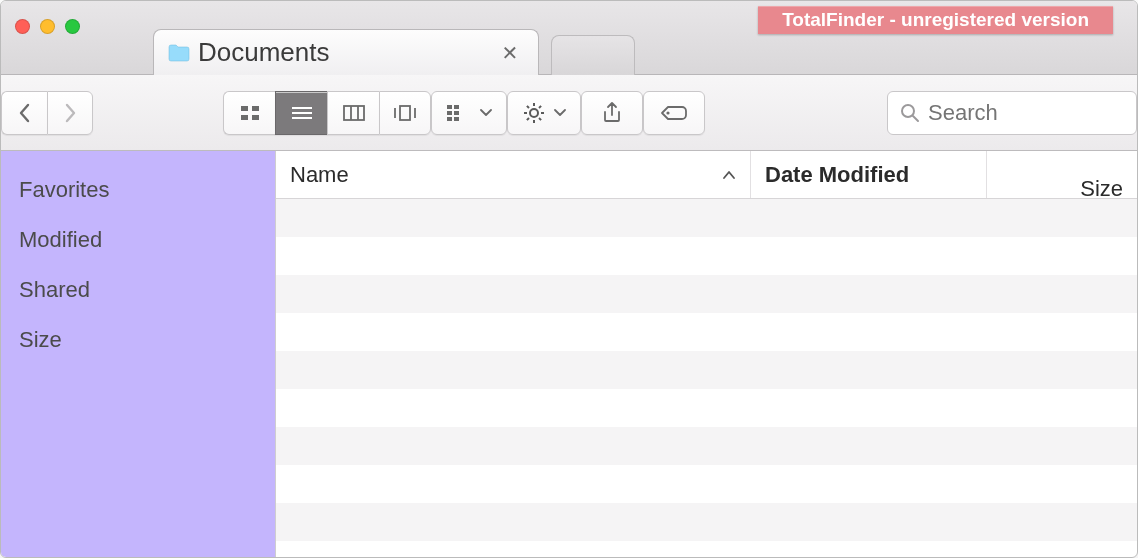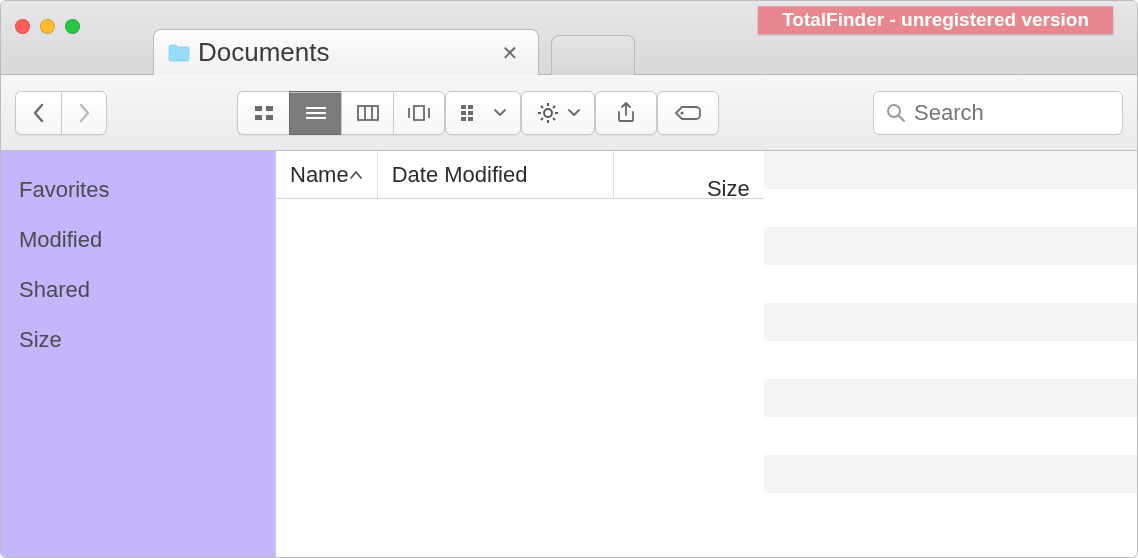--- a/index.html
+++ b/index.html
@@ -18,46 +18,46 @@
 
     
     .tabs-row { position: absolute; left: 152px; top: 12px; height: 62px; display: flex; align-items: end; }
     .tab { display: flex; align-items: center; height: 46px; padding: 0 18px 0 14px; background: linear-gradient(#fdfdfd, #f0eff1); border: 1px solid #b9b7b9; border-bottom: none; border-top-left-radius: 8px; border-top-right-radius: 8px; position: relative; min-width: 386px; }
     .tab-icon { width: 22px; height: 18px; margin-right: 8px; }
     .tab-label { font-size: 26px; color: #3b3b3b; }
     .tab-close { margin-left: auto; font-size: 20px; color: #6b6b6b; width: 20px; text-align: center; }
     .tab-new { width: 84px; height: 40px; margin-left: 12px; border: 1px solid #bdbbbd; border-bottom: none; background: linear-gradient(#e6e4e6, #d8d6d8); border-top-left-radius: 8px; border-top-right-radius: 8px; align-self: flex-end; margin-bottom: 0px; }
 
     
-    .toolbar { height: 76px; background: linear-gradient(#f7f6f7, #eceaec); border-bottom: 1px solid #bdbbbd; display: flex; align-items: center; padding: 0 14px; }
+    .toolbar { height: 76px; background: linear-gradient(#f7f6f7, #eceaec); border-bottom: 1px solid #bdbbbd; display: flex; align-items: center; padding: 0 0; }
     .btn { height: 44px; background: linear-gradient(#ffffff, #f7f6f7); border: 1px solid #c9c7c9; border-radius: 6px; display: flex; align-items: center; justify-content: center; box-shadow: 0 1px 0 rgba(255,255,255,0.6) inset, 0 1px 1px rgba(0,0,0,0.06); }
     .seg { display: flex; }
     .seg .btn { border-radius: 0; border-right: none; }
     .seg .btn:first-child { border-top-left-radius: 6px; border-bottom-left-radius: 6px; }
     .seg .btn:last-child { border-top-right-radius: 6px; border-bottom-right-radius: 6px; border-right: 1px solid #c9c7c9; }
     .btn-nav { width: 46px; }
     .btn-view { width: 52px; }
     .btn-view.active { background: #7c7a7c; border-color: #6a686a; }
     .btn-view.active svg path, .btn-view.active svg rect, .btn-view.active svg line { stroke: #fff; fill: #fff; }
     .btn-med { padding: 0 14px; }
     .btn-tag { width: 62px; }
     .search { margin-left: auto; width: 250px; height: 44px; background: #fff; border: 1px solid #c9c7c9; border-radius: 6px; display: flex; align-items: center; padding: 0 12px; }
     .search svg { flex: 0 0 auto; margin-right: 8px; }
     .search input { border: none; outline: none; font-size: 22px; color: #9b999b; width: 100%; background: transparent; }
 
     
     .body { display: flex; height: calc(100% - 150px); }
     .sidebar { width: 275px; background: #c4b5fd; border-right: 1px solid #cfcdcf; padding: 14px 18px; }
     .sb-h { font-size: 22px; color: #4b4b4b; margin: 12px 0 24px; }
 
-    .main { flex: 1; display: flex; flex-direction: row; text-align: right; }
+    .main { flex: 1; display: flex; flex-direction: column; text-align: right; }
     .cols { height: 48px; background: #fff; border-bottom: 1px solid #d7d5d7; display: flex; align-items: center; font-size: 22px; color: #2b2b2b; }
     .col { height: 100%; display: flex; align-items: center; padding: 0 14px; border-right: 1px solid #e2e0e2; }
     .col-name { flex: 1; justify-content: space-between; }
-    .col-date { width: 236px; }
+    .col-date { width: 236px; font-weight: bold; }
     .col-size { width: 150px; justify-content: flex-end; border-right: none; margin-top: 28px; }
     .chev { font-size: 17px; color: #555; }
     .rows { flex: 1; overflow: hidden; }
     .row { height: 38px; }
     .row:nth-child(odd) { background: #f5f4f5; }
     .row:nth-child(even) { background: #ffffff; }
   </style>
 </head>
 <body>
 

